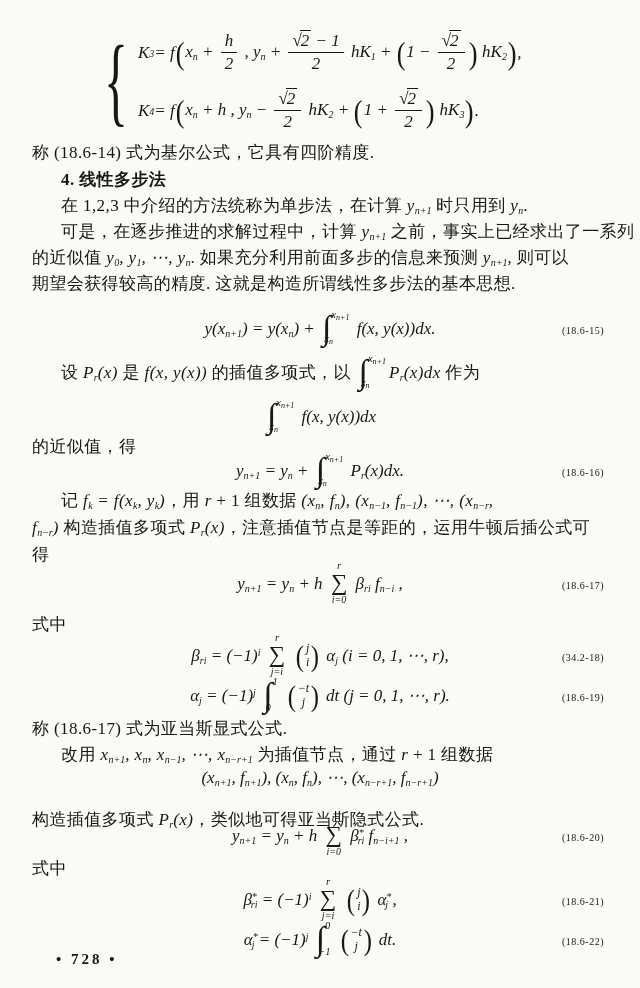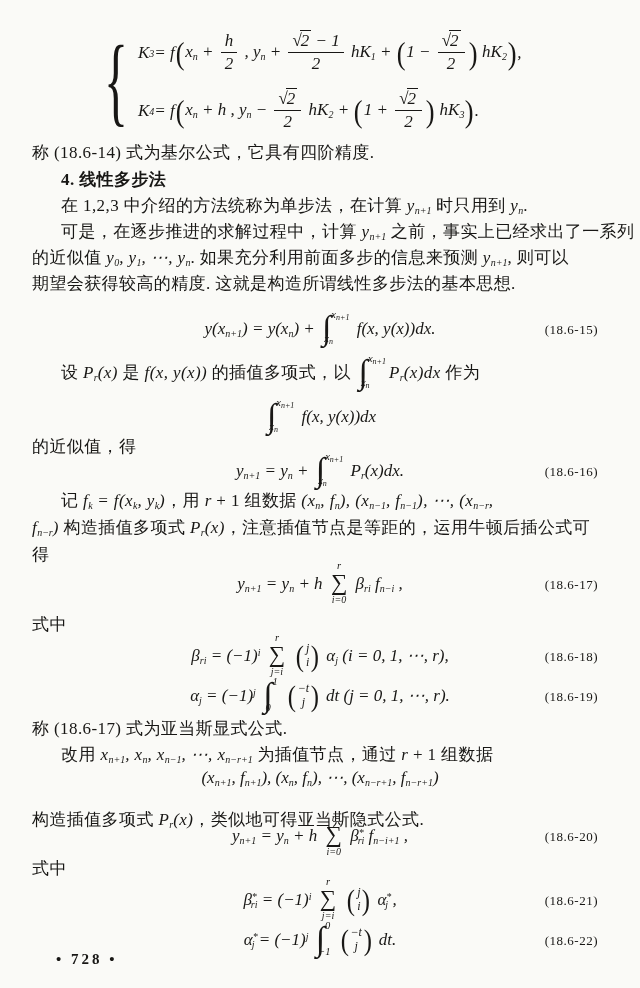--- a/index.html
+++ b/index.html
@@ -7,21 +7,21 @@
           font-family:"Liberation Serif","DejaVu Serif",serif; overflow:hidden; }
   .line { position:absolute; left:32px; right:24px; font-size:17px; line-height:26px;
           white-space:nowrap; letter-spacing:0.4px; }
   .ind { padding-left:29px; }
   .bold { font-weight:700; }
   b { font-weight:400; }
   
   .eq { position:absolute; left:36px; right:36px; display:flex; align-items:center;
         justify-content:center; font-style:italic; font-size:17px; }
   .eq .m { white-space:nowrap; }
-  .eq .tag { position:absolute; right:6px; font-style:normal; font-size:13px; letter-spacing:0.5px; }
+  .eq .tag { position:absolute; right:0; font-style:normal; font-size:10px; letter-spacing:0.5px; }
   
   .ksys { position:absolute; top:28px; left:104px; right:30px; height:112px; }
   .brace { position:absolute; left:0; top:-2px; font-size:100px; line-height:110px;
            font-style:normal; display:inline-block; transform:scaleX(0.5); transform-origin:left center; }
   .kline { position:absolute; left:34px; height:50px; display:flex; align-items:center;
            font-style:italic; font-size:17px; white-space:nowrap; }
   
   sub { font-size:10px; vertical-align:-3px; letter-spacing:0; }
   sup { font-size:10px; vertical-align:5px; letter-spacing:0; }
   sup + sub { margin-left:-6px; }
@@ -152,21 +152,21 @@
           <span class="ssym">∑</span>
           <span class="sl">j=i</span>
         </span> <span class="bi">
           <span class="bp">(</span>
           <span class="bc">
             <span>j</span>
             <span>i</span>
           </span>
           <span class="bp">)</span>
         </span> α<sub>j</sub>  (i = 0, 1, ⋯, r),</span>
-    <span class="tag">(18.6-18)</span>
+    <span class="tag">(34.2-18)</span>
   </div>
 
   <div class="eq" style="top:670px;height:54px;">
     <span class="m">α<sub>j</sub> = (−1)<sup>j</sup> <span class="in">
           <span class="isym">∫</span>
           <span class="ilim">
             <span class="iu">1</span>
             <span class="il">0</span>
           </span>
         </span> <span class="bi">

